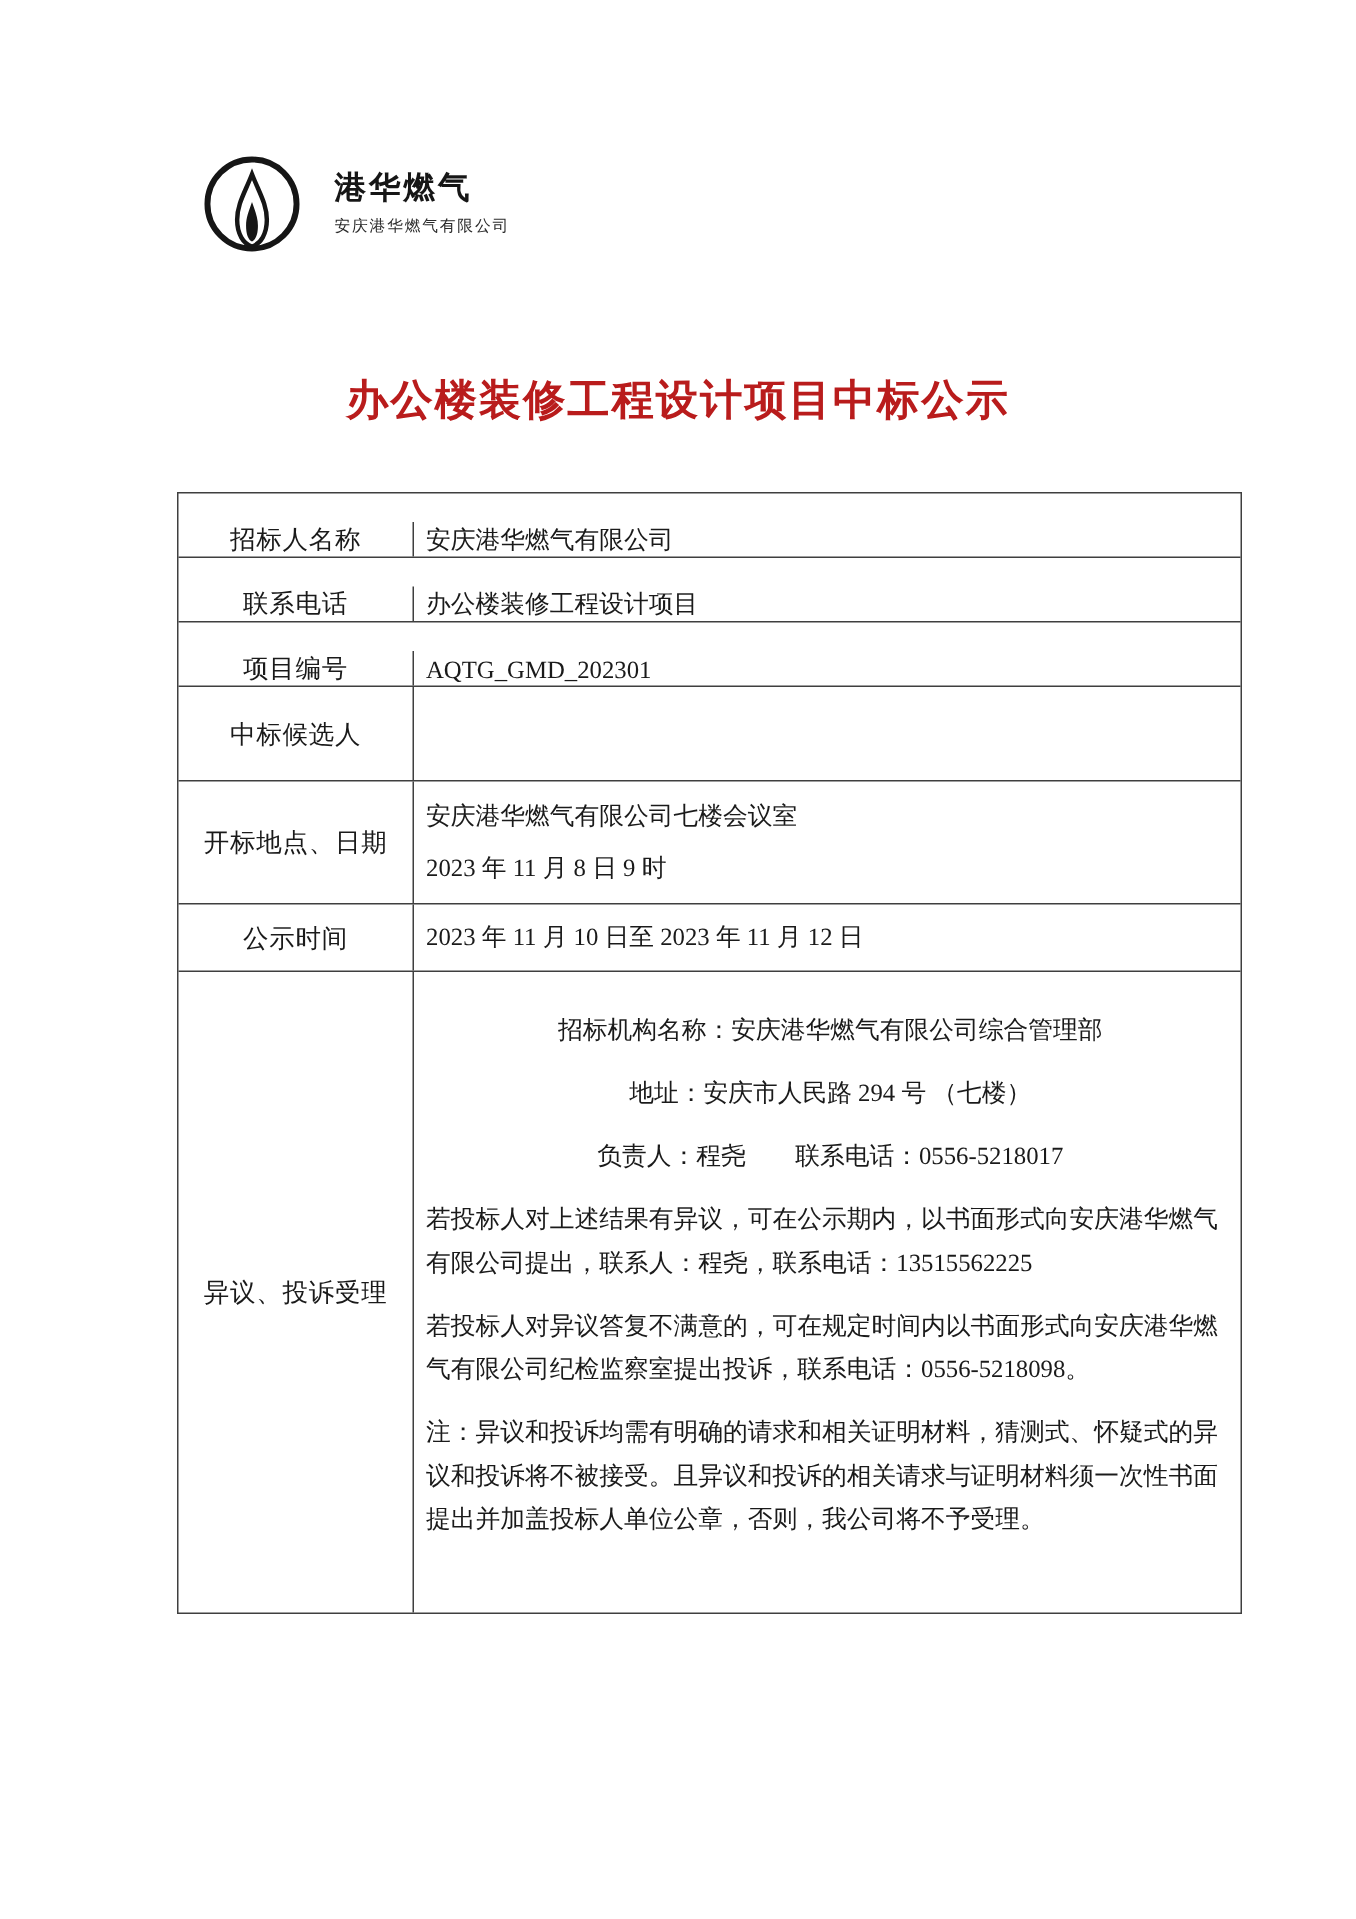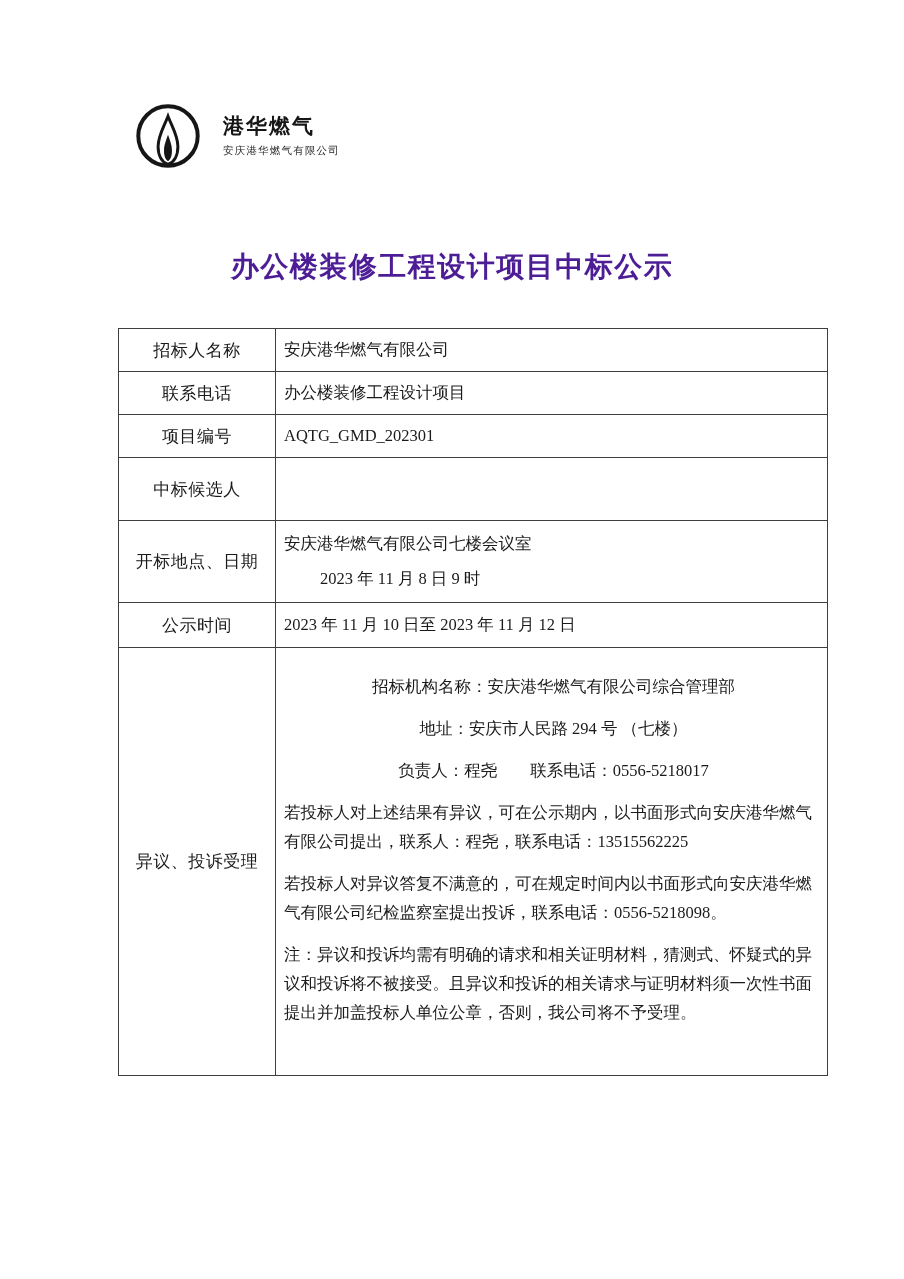--- a/index.html
+++ b/index.html
@@ -42,21 +42,21 @@
   
   .doc-title {
     position: absolute;
     left: 0;
     top: 248px;
     width: 100%;
     text-align: center;
     font-size: 28px;
     font-weight: bold;
     letter-spacing: 1.5px;
-    color: #4c1d95;
+    color: #b91c1c;
   }
 
   
   .doc-table {
     position: absolute;
     left: 118px;
     top: 328px;
     width: 710px;
     border: 1px solid #3f3f3f;
     background: #ffffff;
@@ -75,27 +75,27 @@
     letter-spacing: 0.5px;
   }
   .t-value {
     flex: 1 1 auto;
     display: flex;
     flex-direction: column;
     justify-content: center;
     padding: 0 14px 0 8px;
     font-size: 16.5px;
   }
-  .h43 { height: 43px; }
+  .h43 { height: 43px; align-items: flex-end; }
   .h63 { height: 63px; gap: 40px; }
   .h82 { height: 82px; }
   .h45 { height: 45px; }
   .h427 { height: 427px; }
 
-  .line + .line { margin-top: 13px; margin-left: 36px; }
+  .line + .line { margin-top: 13px; }
 
   .t-value.paragraphs {
     justify-content: flex-start;
     padding-top: 24px;
     padding-right: 4px;
     align-items: center;
   }
   .para {
     line-height: 29px;
     margin-bottom: 13px;

